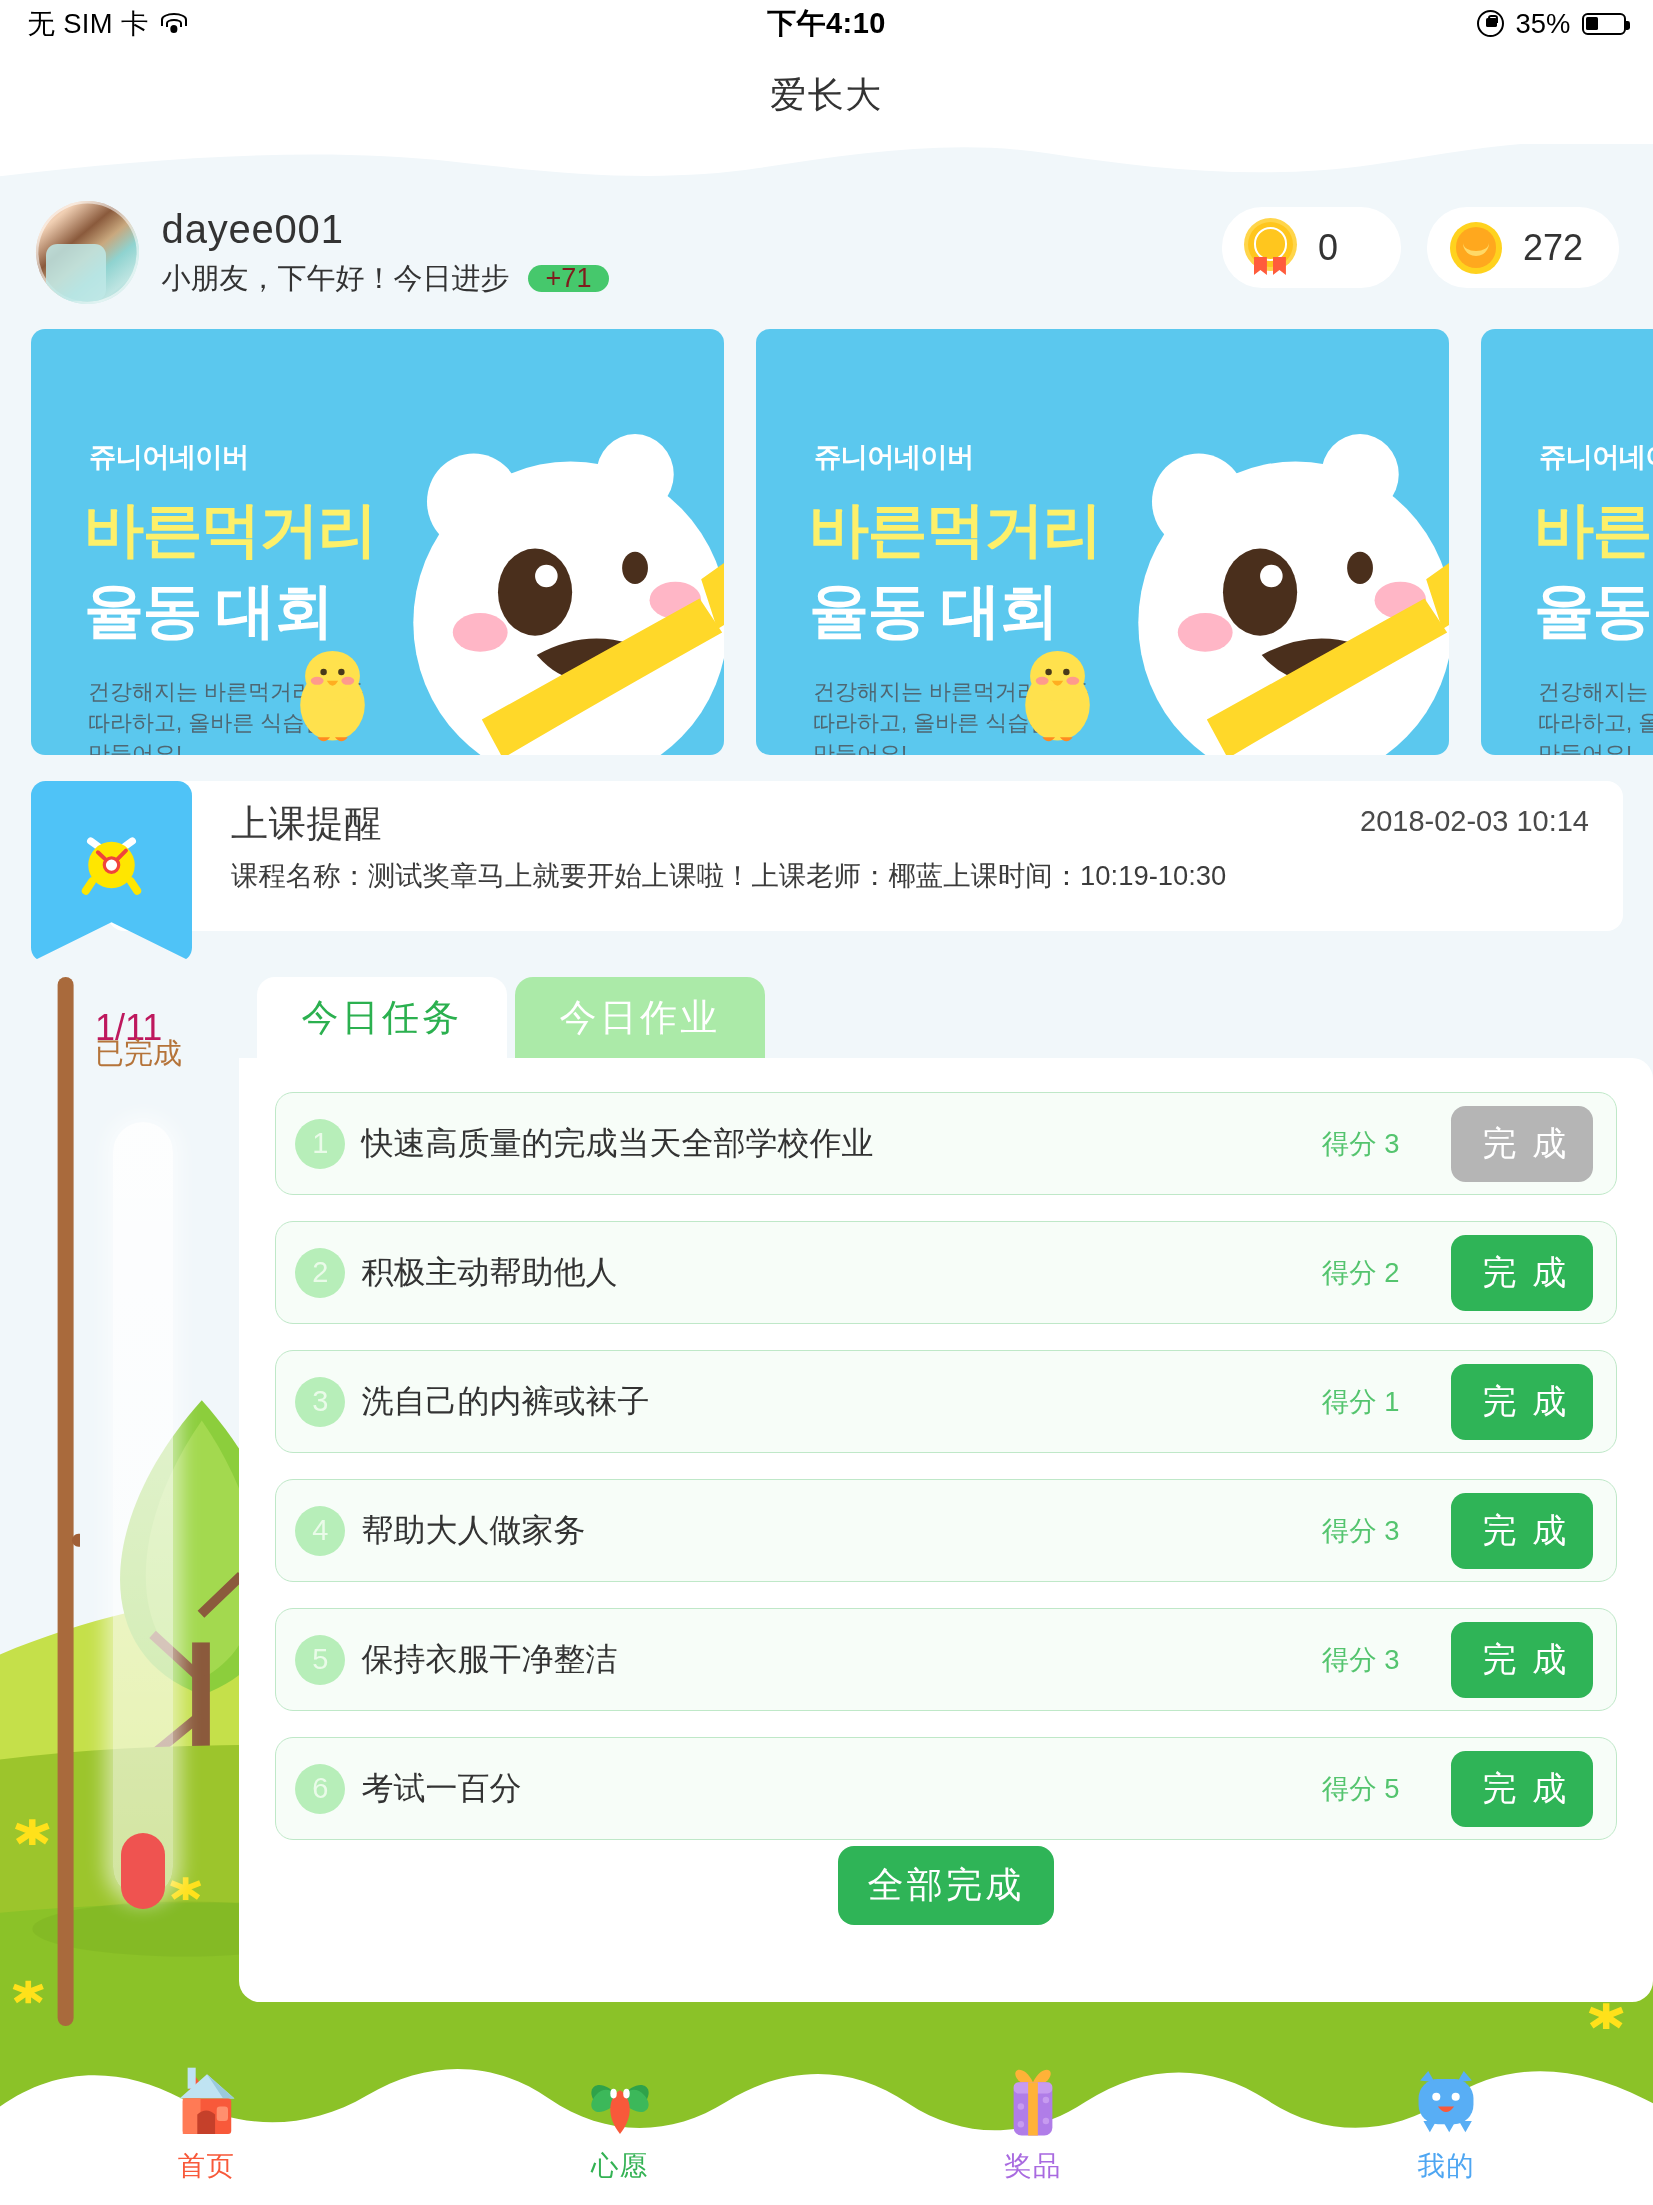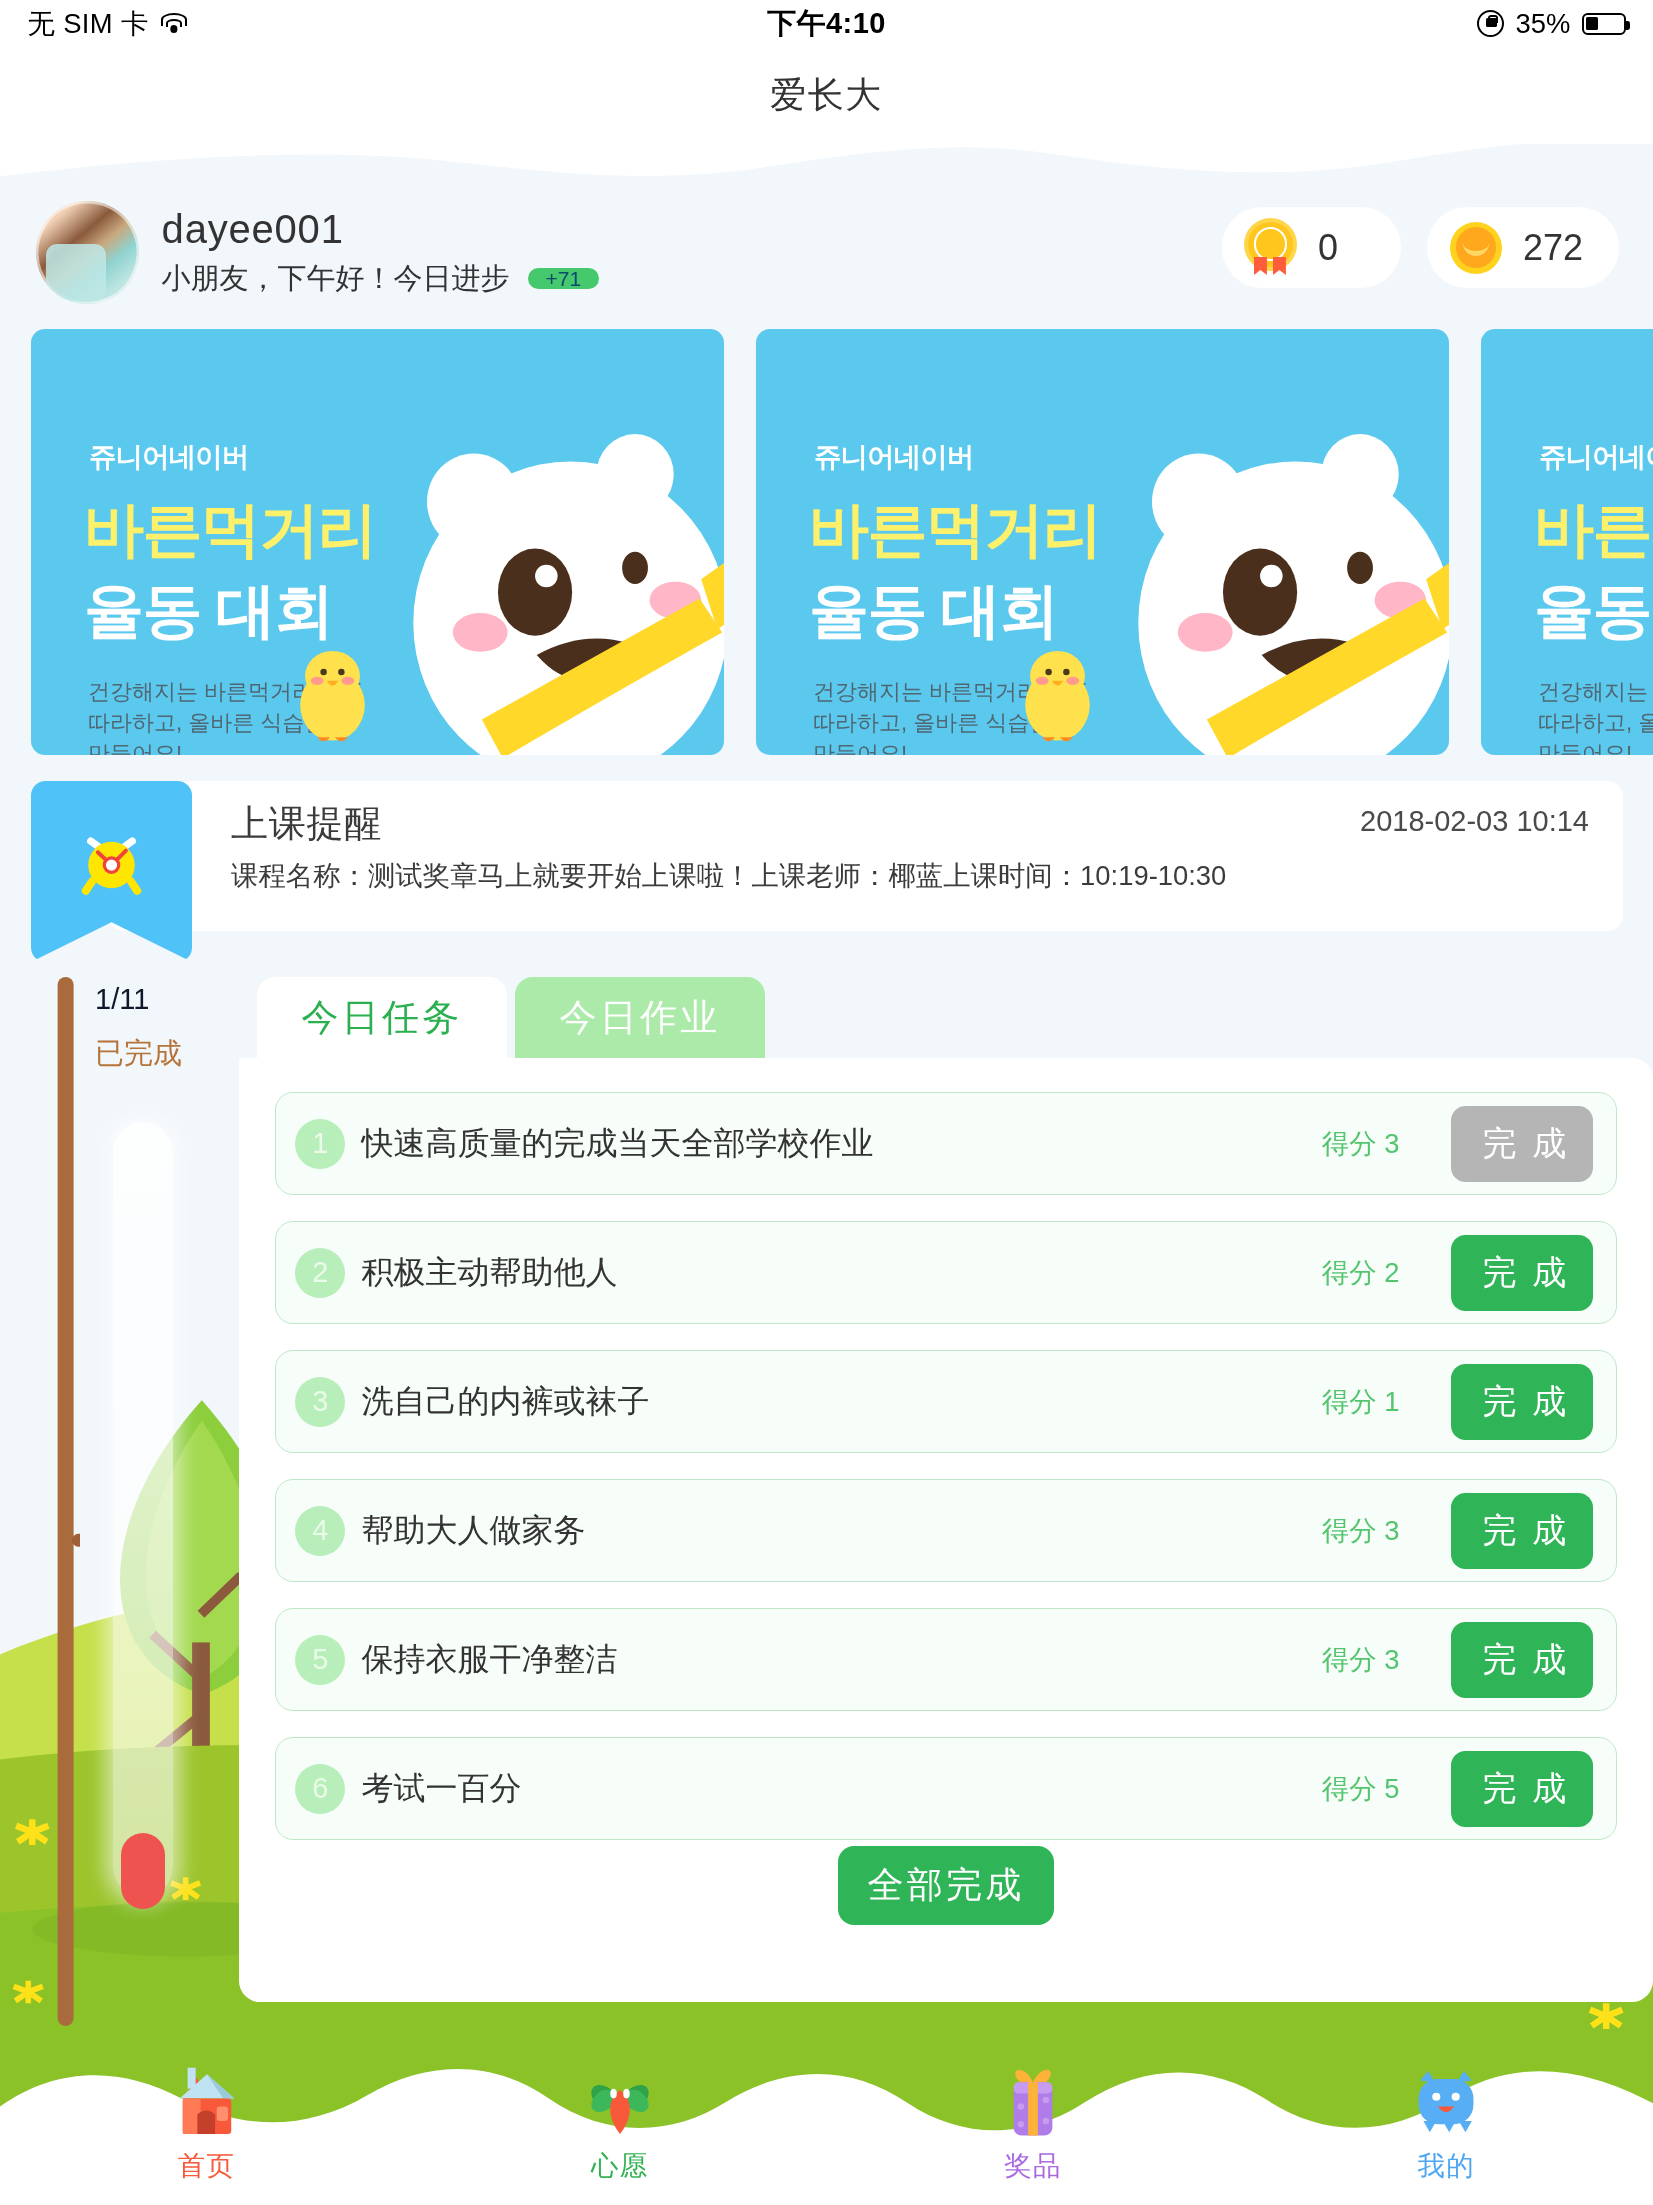--- a/index.html
+++ b/index.html
@@ -66,21 +66,21 @@
     box-shadow:0 0 0 2.4px rgba(255,255,255,.55) inset;
     position:relative; overflow:hidden;
   }
   .avatar:after{content:"";position:absolute;left:10%;top:42%;width:58%;height:55%;
                 background:rgba(190,232,230,.85);border-radius:11.3px;}
   .pinfo{margin-left:22.6px;}
   .pname{font-size:40px;color:#333;letter-spacing:0.8px;line-height:1.15;}
   .pgreet{display:flex;align-items:center;margin-top:6.5px;}
   .pgreet .g{font-size:29px;color:#333;}
   .badge-plus{
-    margin-left:18px;background:#46c86c;color:#0c4a6e;font-size:21px;
+    margin-left:18px;background:#46c86c;color:#7f1d1d;font-size:27px;
     border-radius:18px;padding:0 18px;line-height:1;
   }
   .scores{position:absolute;right:34px;top:207px;display:flex;gap:26px;z-index:22;}
   .score-pill{
     background:#fff;border-radius:40px;height:81px;min-width:179px;
     display:flex;align-items:center;gap:21px;padding:0 36px 0 22.6px;
   }
   .score-pill .val{font-size:36px;color:#333;}
   .medal{width:52px;height:52px;position:relative;}
   .medal .disc{position:absolute;left:3.2px;top:0;width:45px;height:45px;border-radius:50%;
@@ -119,21 +119,21 @@
     border-radius:16px;}
   .rm-mark{position:absolute;left:0;top:0;width:161px;height:181px;background:#4fc3f7;
     border-radius:14.5px;clip-path:polygon(0 0,100% 0,100% 100%,50% 78%,0 100%);}
   .clock{position:absolute;left:42px;top:44px;width:77px;height:77px;}
   .rm-title{position:absolute;left:200px;top:18px;font-size:37px;color:#3b3b3b;letter-spacing:0.8px;}
   .rm-date{position:absolute;right:34px;top:24px;font-size:29px;color:#4a4a4a;}
   .rm-desc{position:absolute;left:200px;top:77px;font-size:27.4px;color:#3b3b3b;}
 
   
   .thermo{position:absolute;left:0;top:977px;width:266px;height:969px;z-index:18;}
-  .thermo .lbl1{position:absolute;left:95px;top:6px;font-size:29px;color:#0f172a;}
+  .thermo .lbl1{position:absolute;left:95px;top:30px;font-size:36px;color:#be185d;}
   .thermo .lbl2{position:absolute;left:95px;top:57px;font-size:29px;color:#b5743a;}
   .tube{position:absolute;left:113px;top:145px;width:60px;height:775px;
     background:linear-gradient(180deg,rgba(255,255,255,.85),rgba(255,255,255,.55));
     border-radius:32px;box-shadow:0 0 19.4px 8px rgba(255,255,255,.55);}
   .bulb{position:absolute;left:121px;top:856px;width:44px;height:76px;border-radius:24px;
     background:#ef5350;}
 
   
   .panel{position:absolute;left:239px;top:977px;width:1414px;height:1025px;z-index:25;}
   .tabs{display:flex;height:81px;padding-left:18px;}

